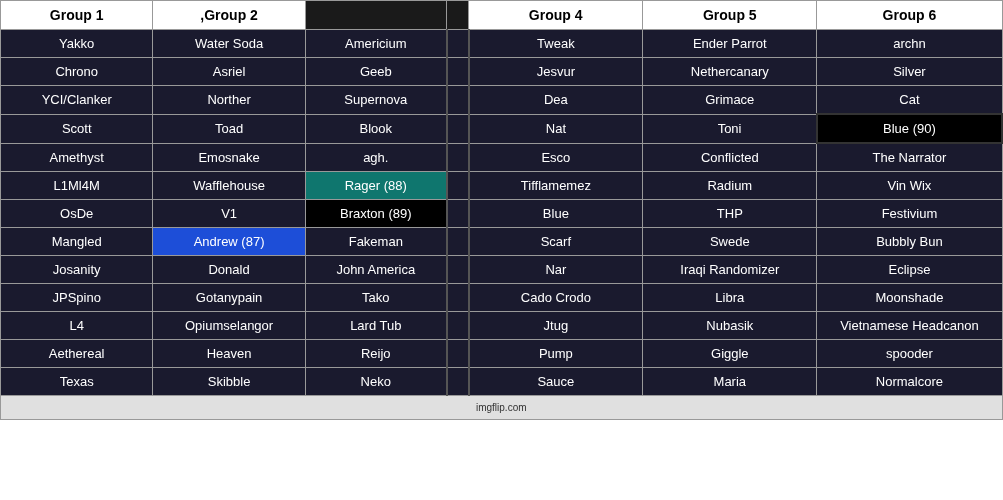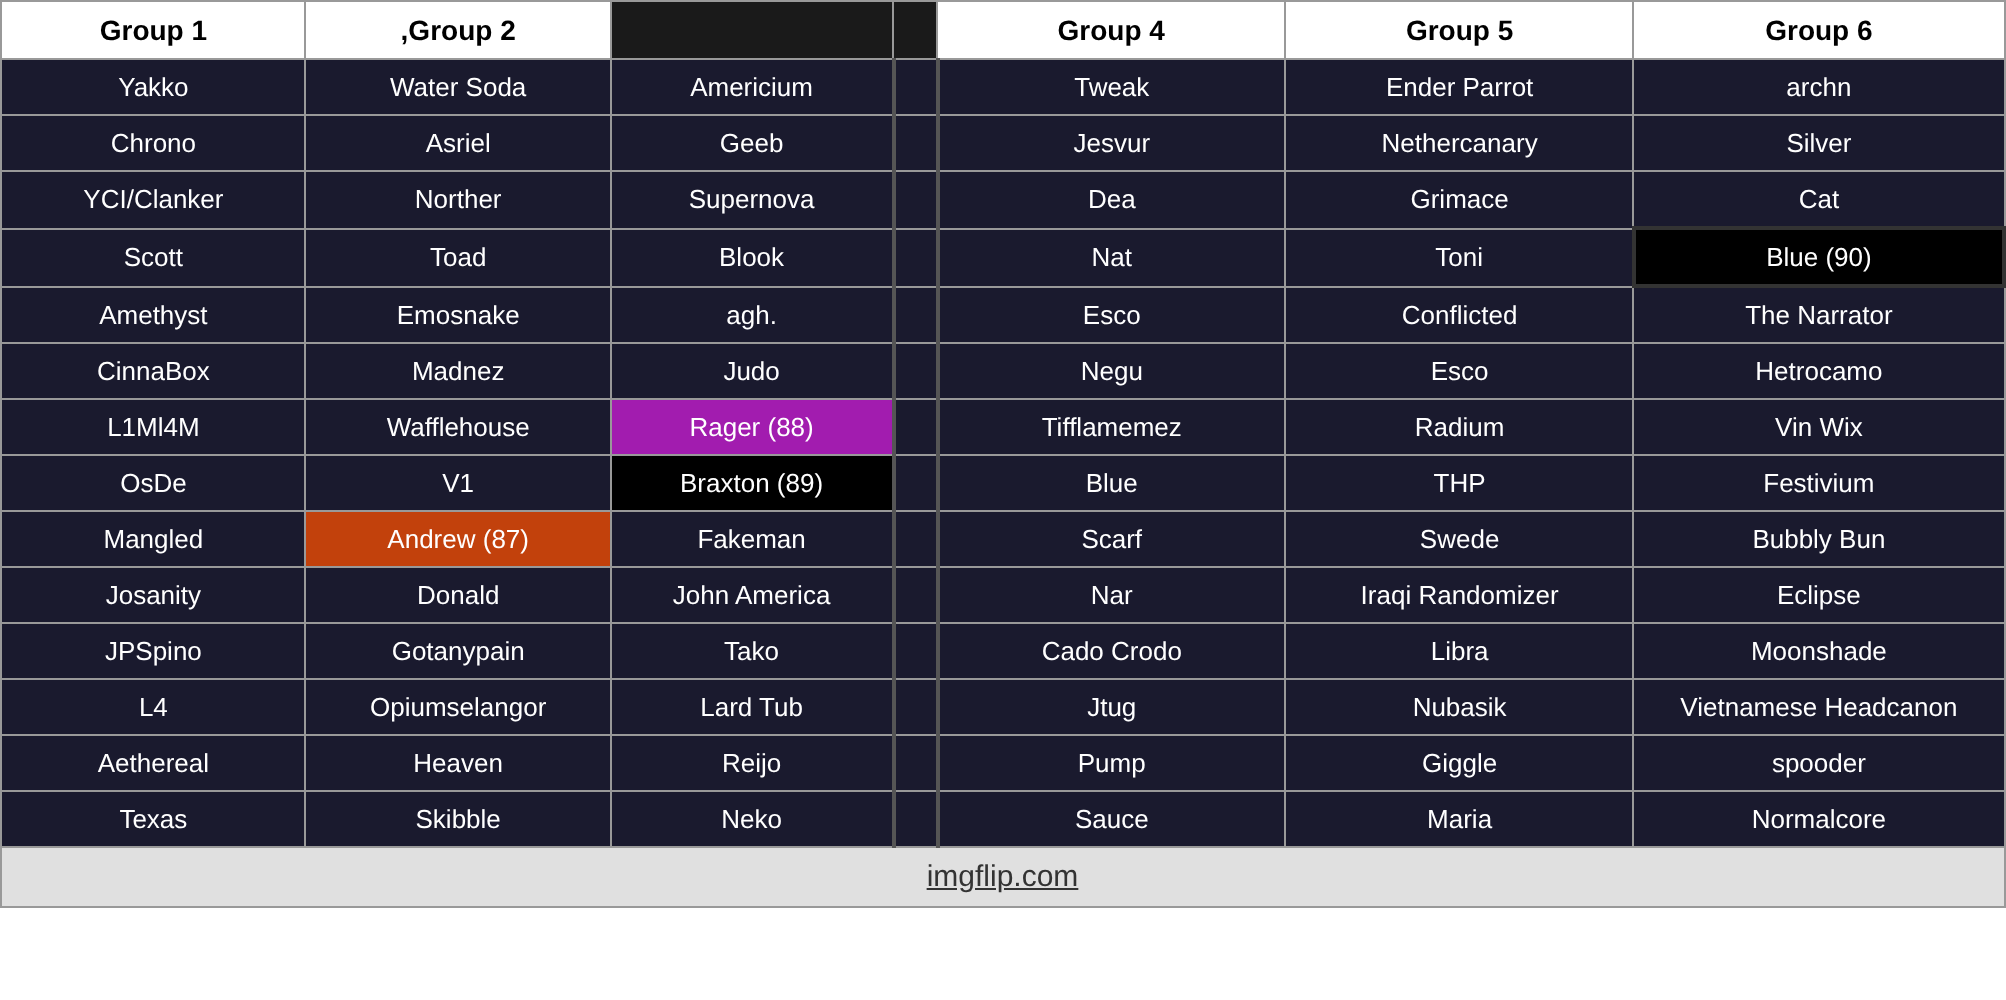--- a/index.html
+++ b/index.html
@@ -31,22 +31,21 @@
       color: #fff;
       font-size: 13px;
     }
     .dark-header {
       background: #1a1a1a !important;
       color: #fff;
     }
     .footer-row td {
       background: #e0e0e0;
       color: #333;
-      font-size: 15px;
-      text-decoration: underline;
+      font-size: 10px;
     }
   </style>
 </head>
 <body>
 
 <table>
   <colgroup>
     <col style="width:14%">
     <col style="width:14%">
     <col style="width:13%">
@@ -106,49 +105,40 @@
       <tr>
         <td>Amethyst</td>
         <td>Emosnake</td>
         <td>agh.</td>
         <td style="background: rgb(26, 26, 46); border-left: 2px solid rgb(85, 85, 85); border-right: 2px solid rgb(85, 85, 85);"></td>
         <td>Esco</td>
         <td>Conflicted</td>
         <td>The Narrator</td>
       </tr>
       <tr>
-        <td>CinnaBox</td>
-        <td>Madnez</td>
-        <td>Judo</td>
-        <td style="background: rgb(26, 26, 46); border-left: 2px solid rgb(85, 85, 85); border-right: 2px solid rgb(85, 85, 85);"></td>
-        <td>Negu</td>
-        <td>Esco</td>
-        <td>Hetrocamo</td>
-      </tr>
-      <tr>
         <td>L1Ml4M</td>
         <td>Wafflehouse</td>
-        <td style="background: #a21caf; color: rgb(255, 255, 255);">Rager (88)</td>
+        <td style="background: #0f766e; color: rgb(255, 255, 255);">Rager (88)</td>
         <td style="background: rgb(26, 26, 46); border-left: 2px solid rgb(85, 85, 85); border-right: 2px solid rgb(85, 85, 85);"></td>
         <td>Tifflamemez</td>
         <td>Radium</td>
         <td>Vin Wix</td>
       </tr>
       <tr>
         <td>OsDe</td>
         <td>V1</td>
         <td style="background: rgb(0, 0, 0); color: rgb(255, 255, 255);">Braxton (89)</td>
         <td style="background: rgb(26, 26, 46); border-left: 2px solid rgb(85, 85, 85); border-right: 2px solid rgb(85, 85, 85);"></td>
         <td>Blue</td>
         <td>THP</td>
         <td>Festivium</td>
       </tr>
       <tr>
         <td>Mangled</td>
-        <td style="background: #c2410c; color: rgb(255, 255, 255);">Andrew (87)</td>
+        <td style="background: #1d4ed8; color: rgb(255, 255, 255);">Andrew (87)</td>
         <td>Fakeman</td>
         <td style="background: rgb(26, 26, 46); border-left: 2px solid rgb(85, 85, 85); border-right: 2px solid rgb(85, 85, 85);"></td>
         <td>Scarf</td>
         <td>Swede</td>
         <td>Bubbly Bun</td>
       </tr>
       <tr>
         <td>Josanity</td>
         <td>Donald</td>
         <td>John America</td>

